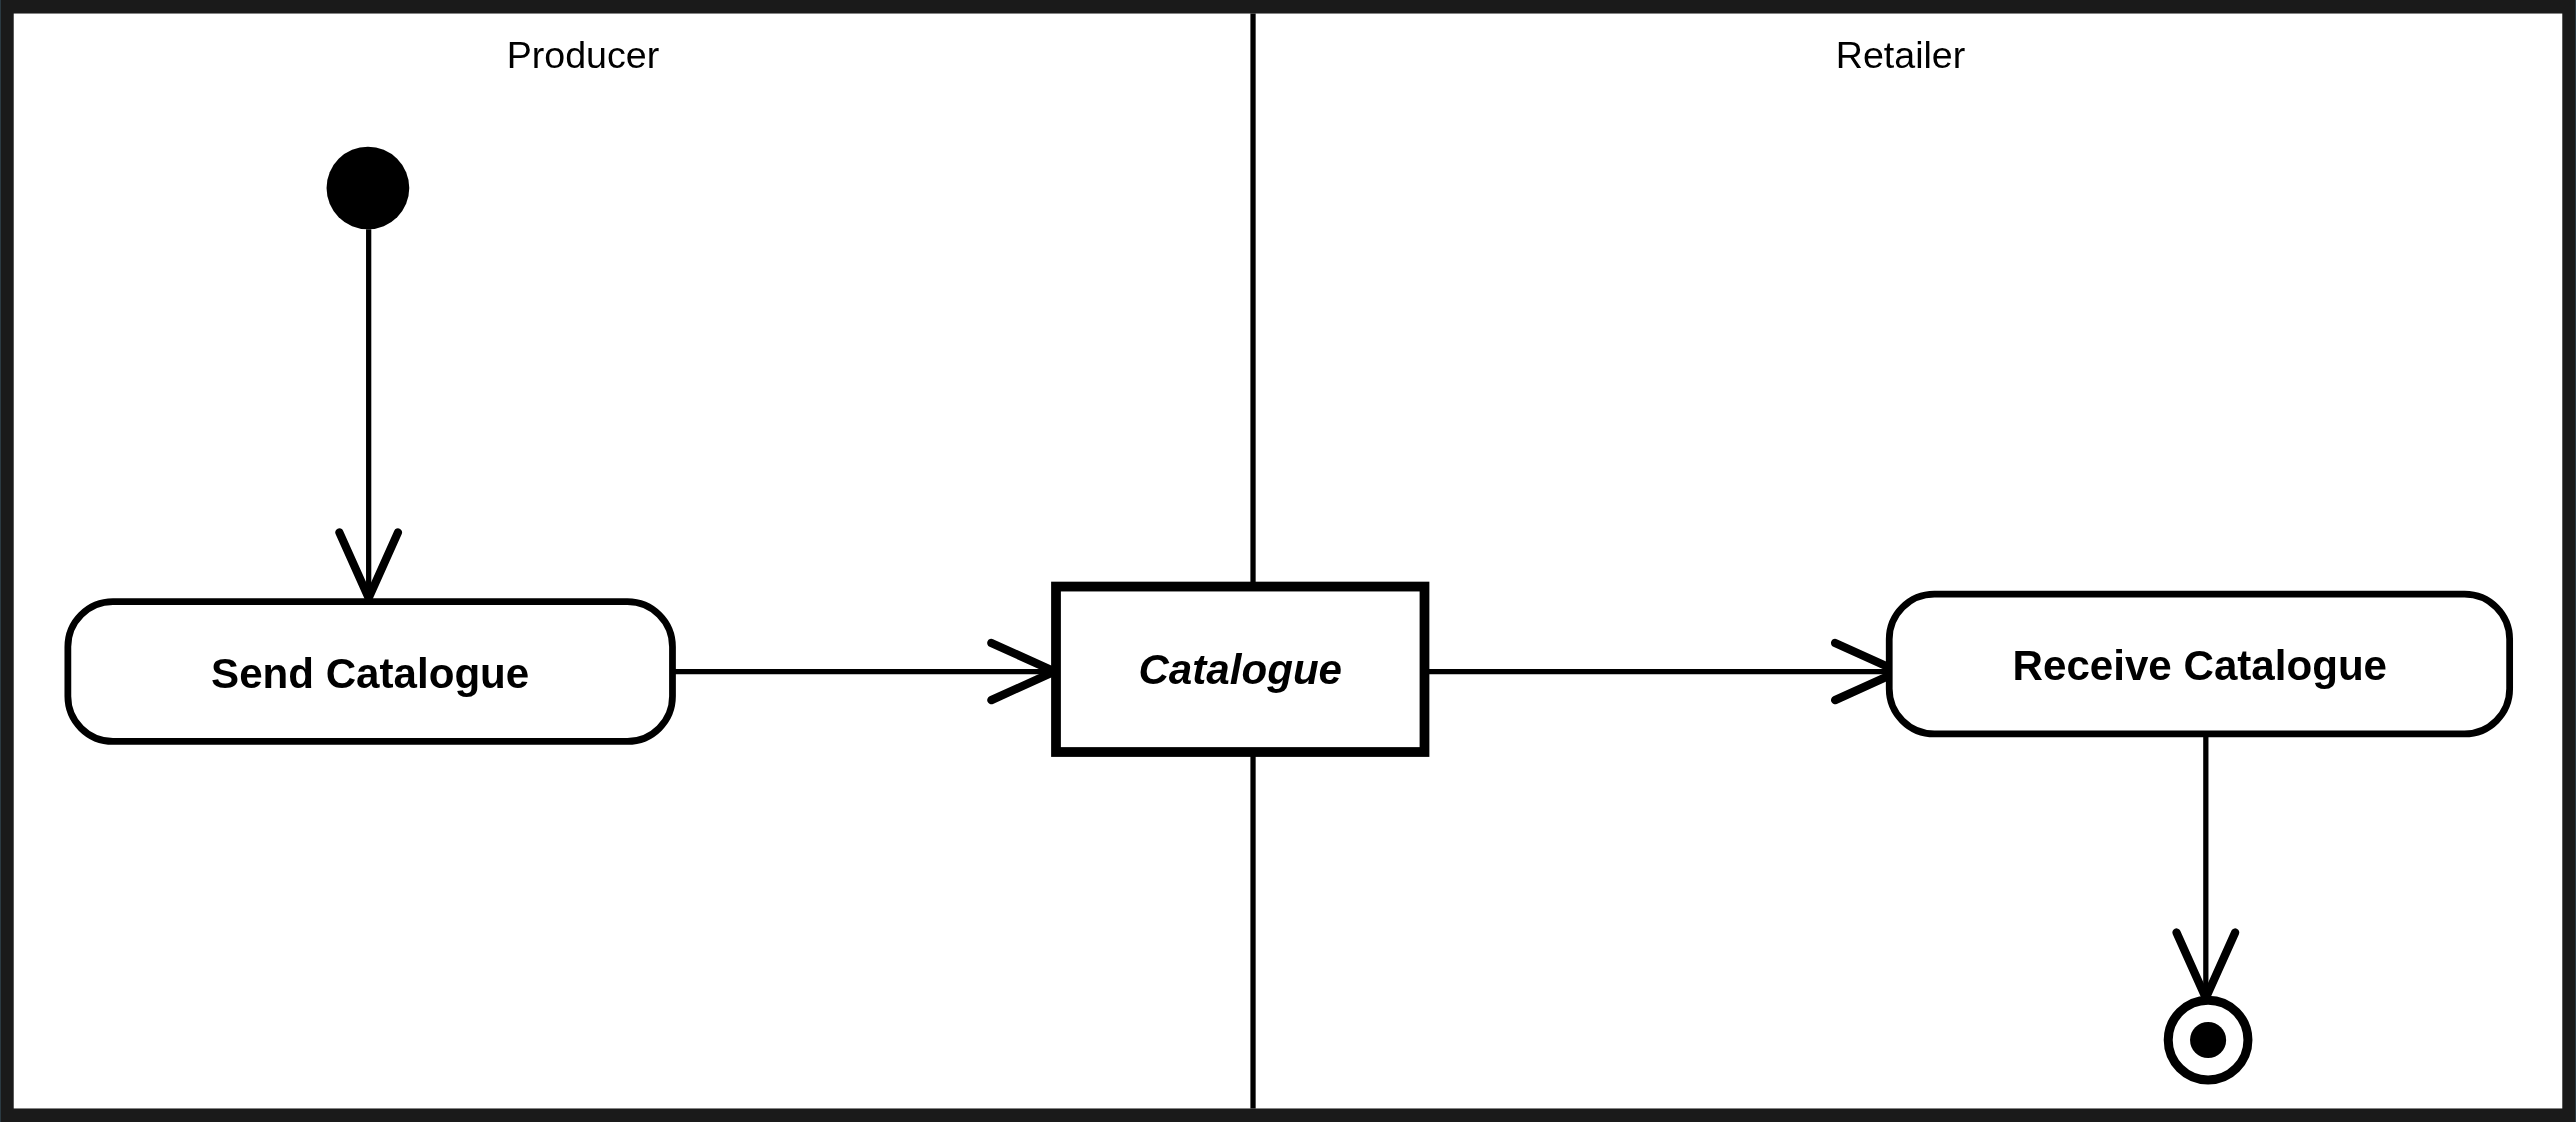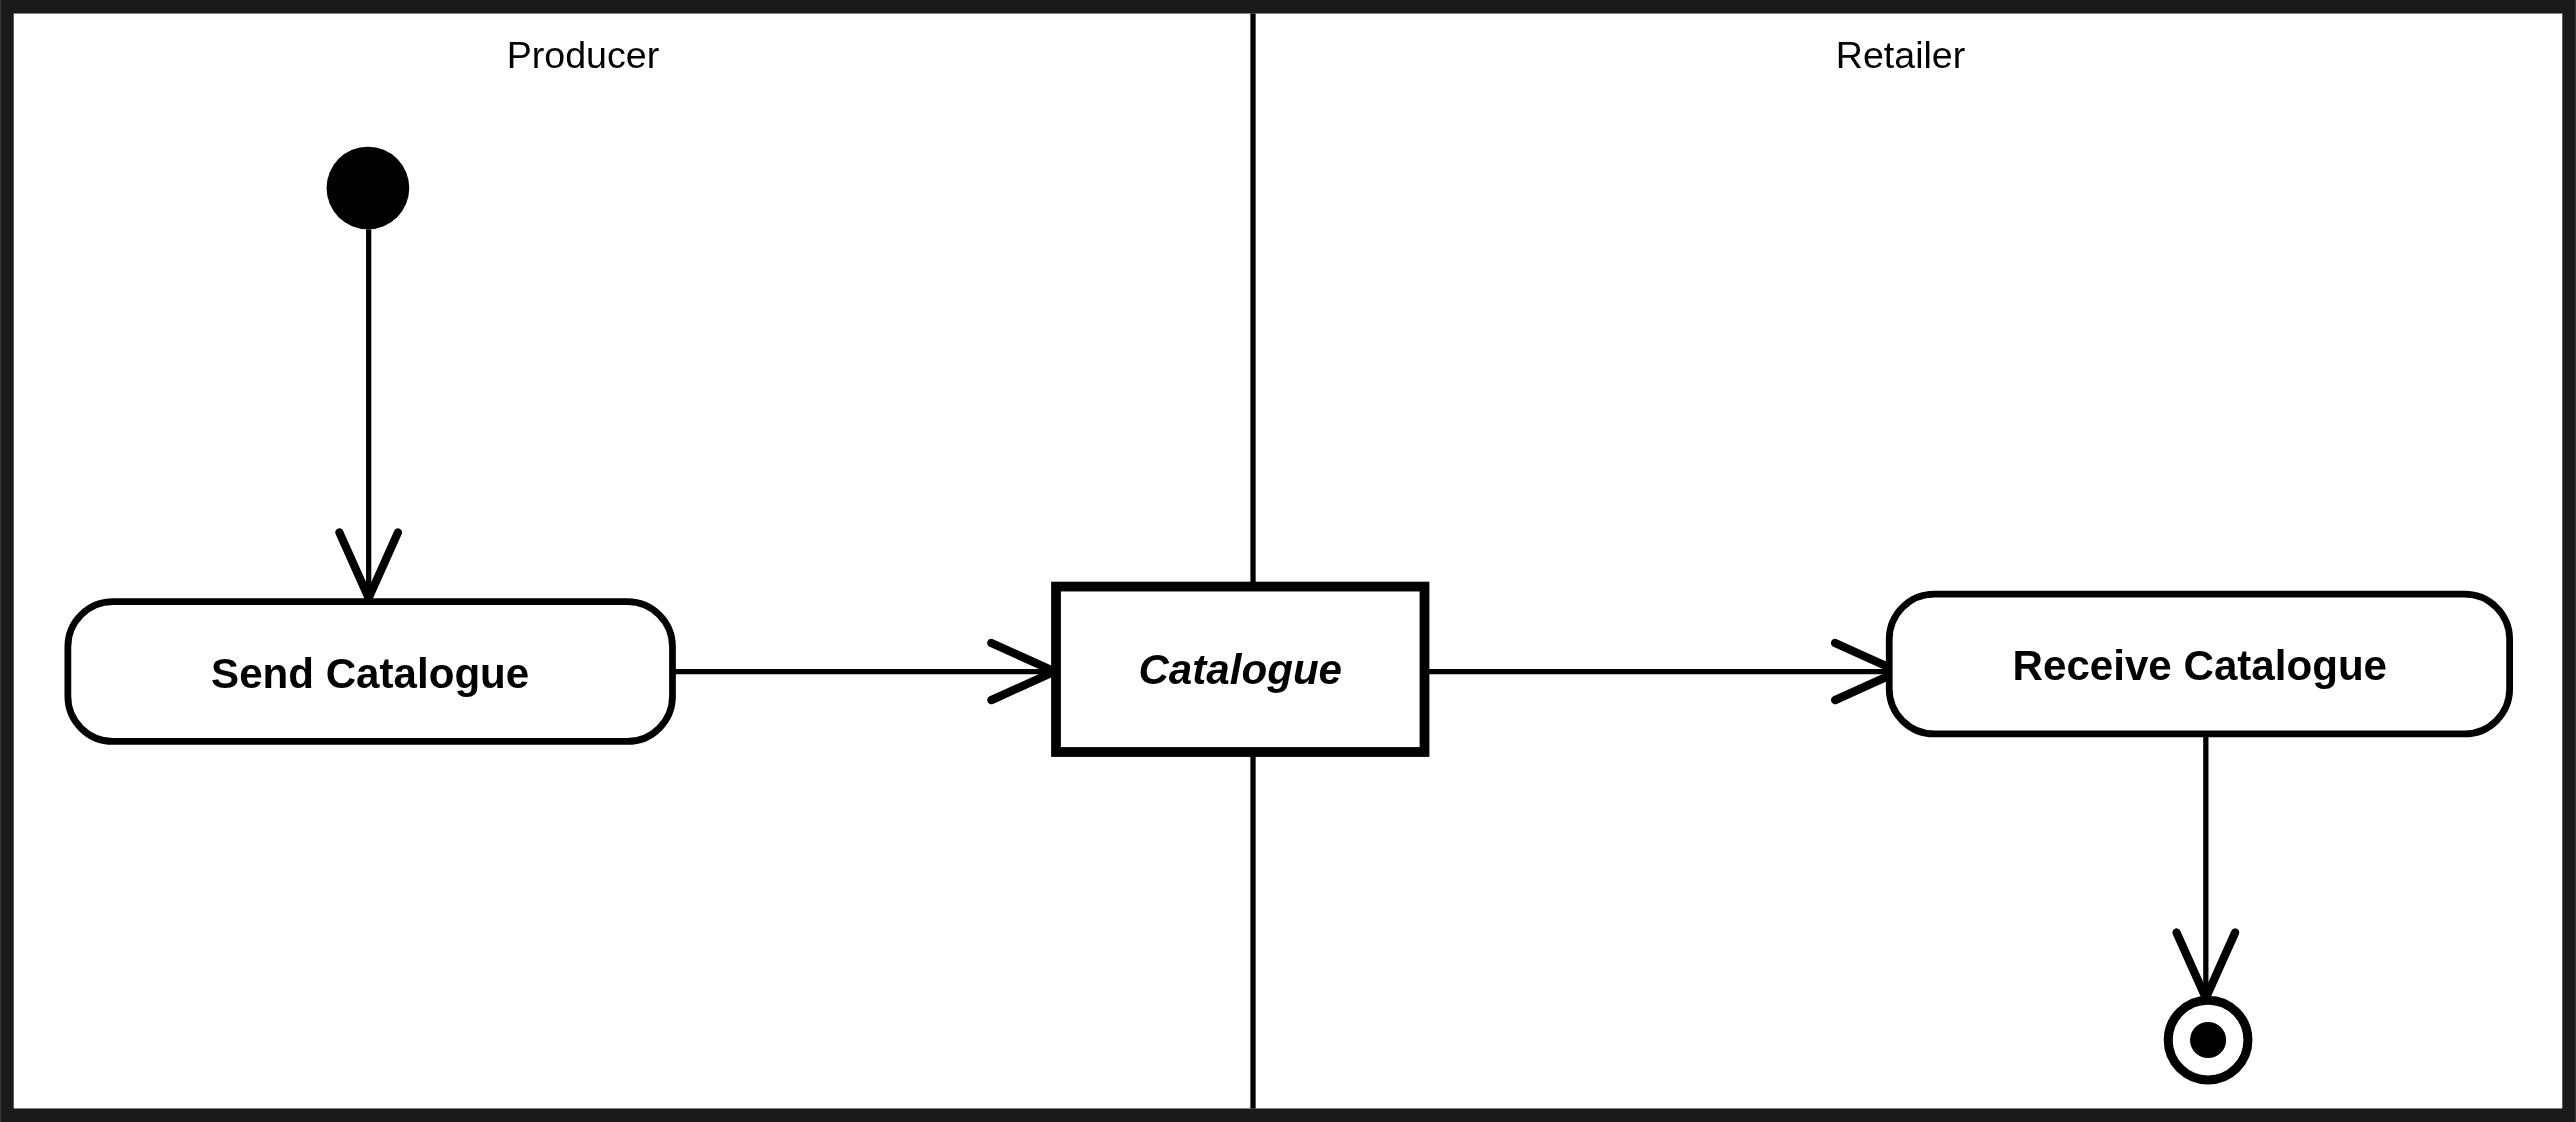--- a/index.html
+++ b/index.html
@@ -8,21 +8,21 @@
     padding: 0;
     background: #ffffff;
   }
   body {
     font-family: "Liberation Sans", sans-serif;
   }
   #canvas {
     position: relative;
     width: 2576px;
     height: 1122px;
-    background: #fdba74;
+    background: #7dd3fc;
     overflow: hidden;
   }
   #diagram-svg {
     position: absolute;
     top: 0;
     left: 0;
     width: 2576px;
     height: 1122px;
     display: block;
   }

